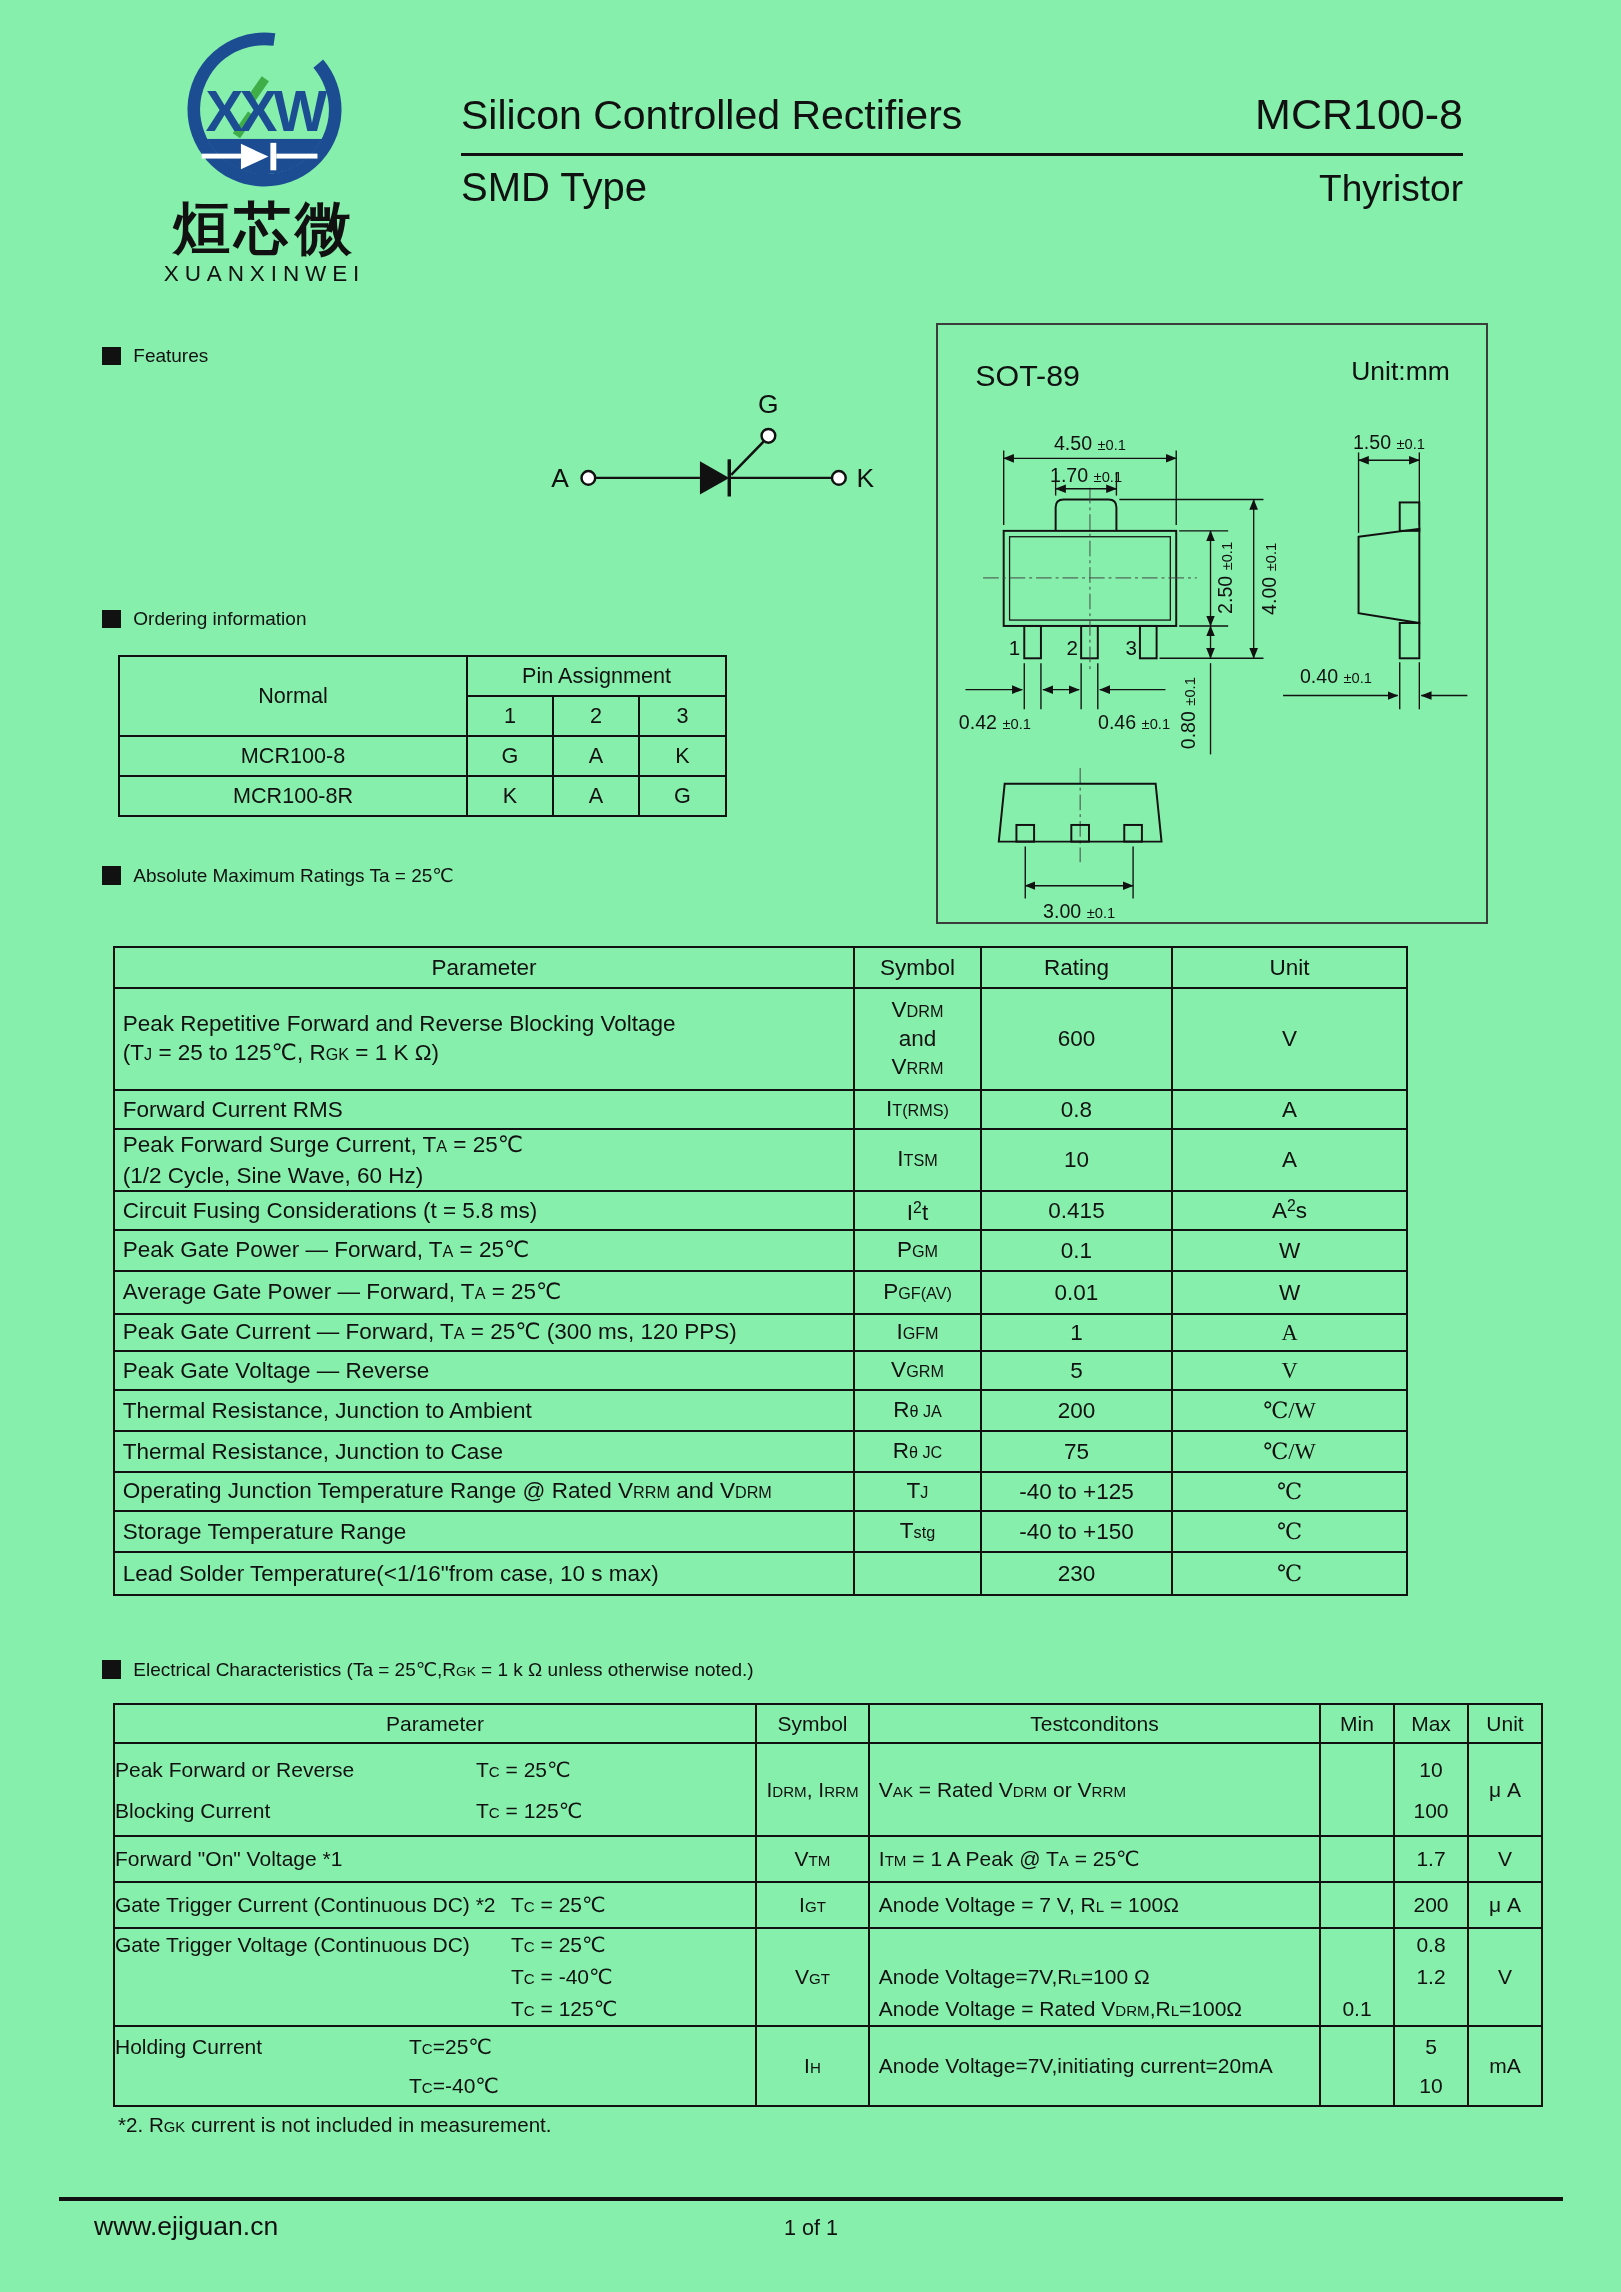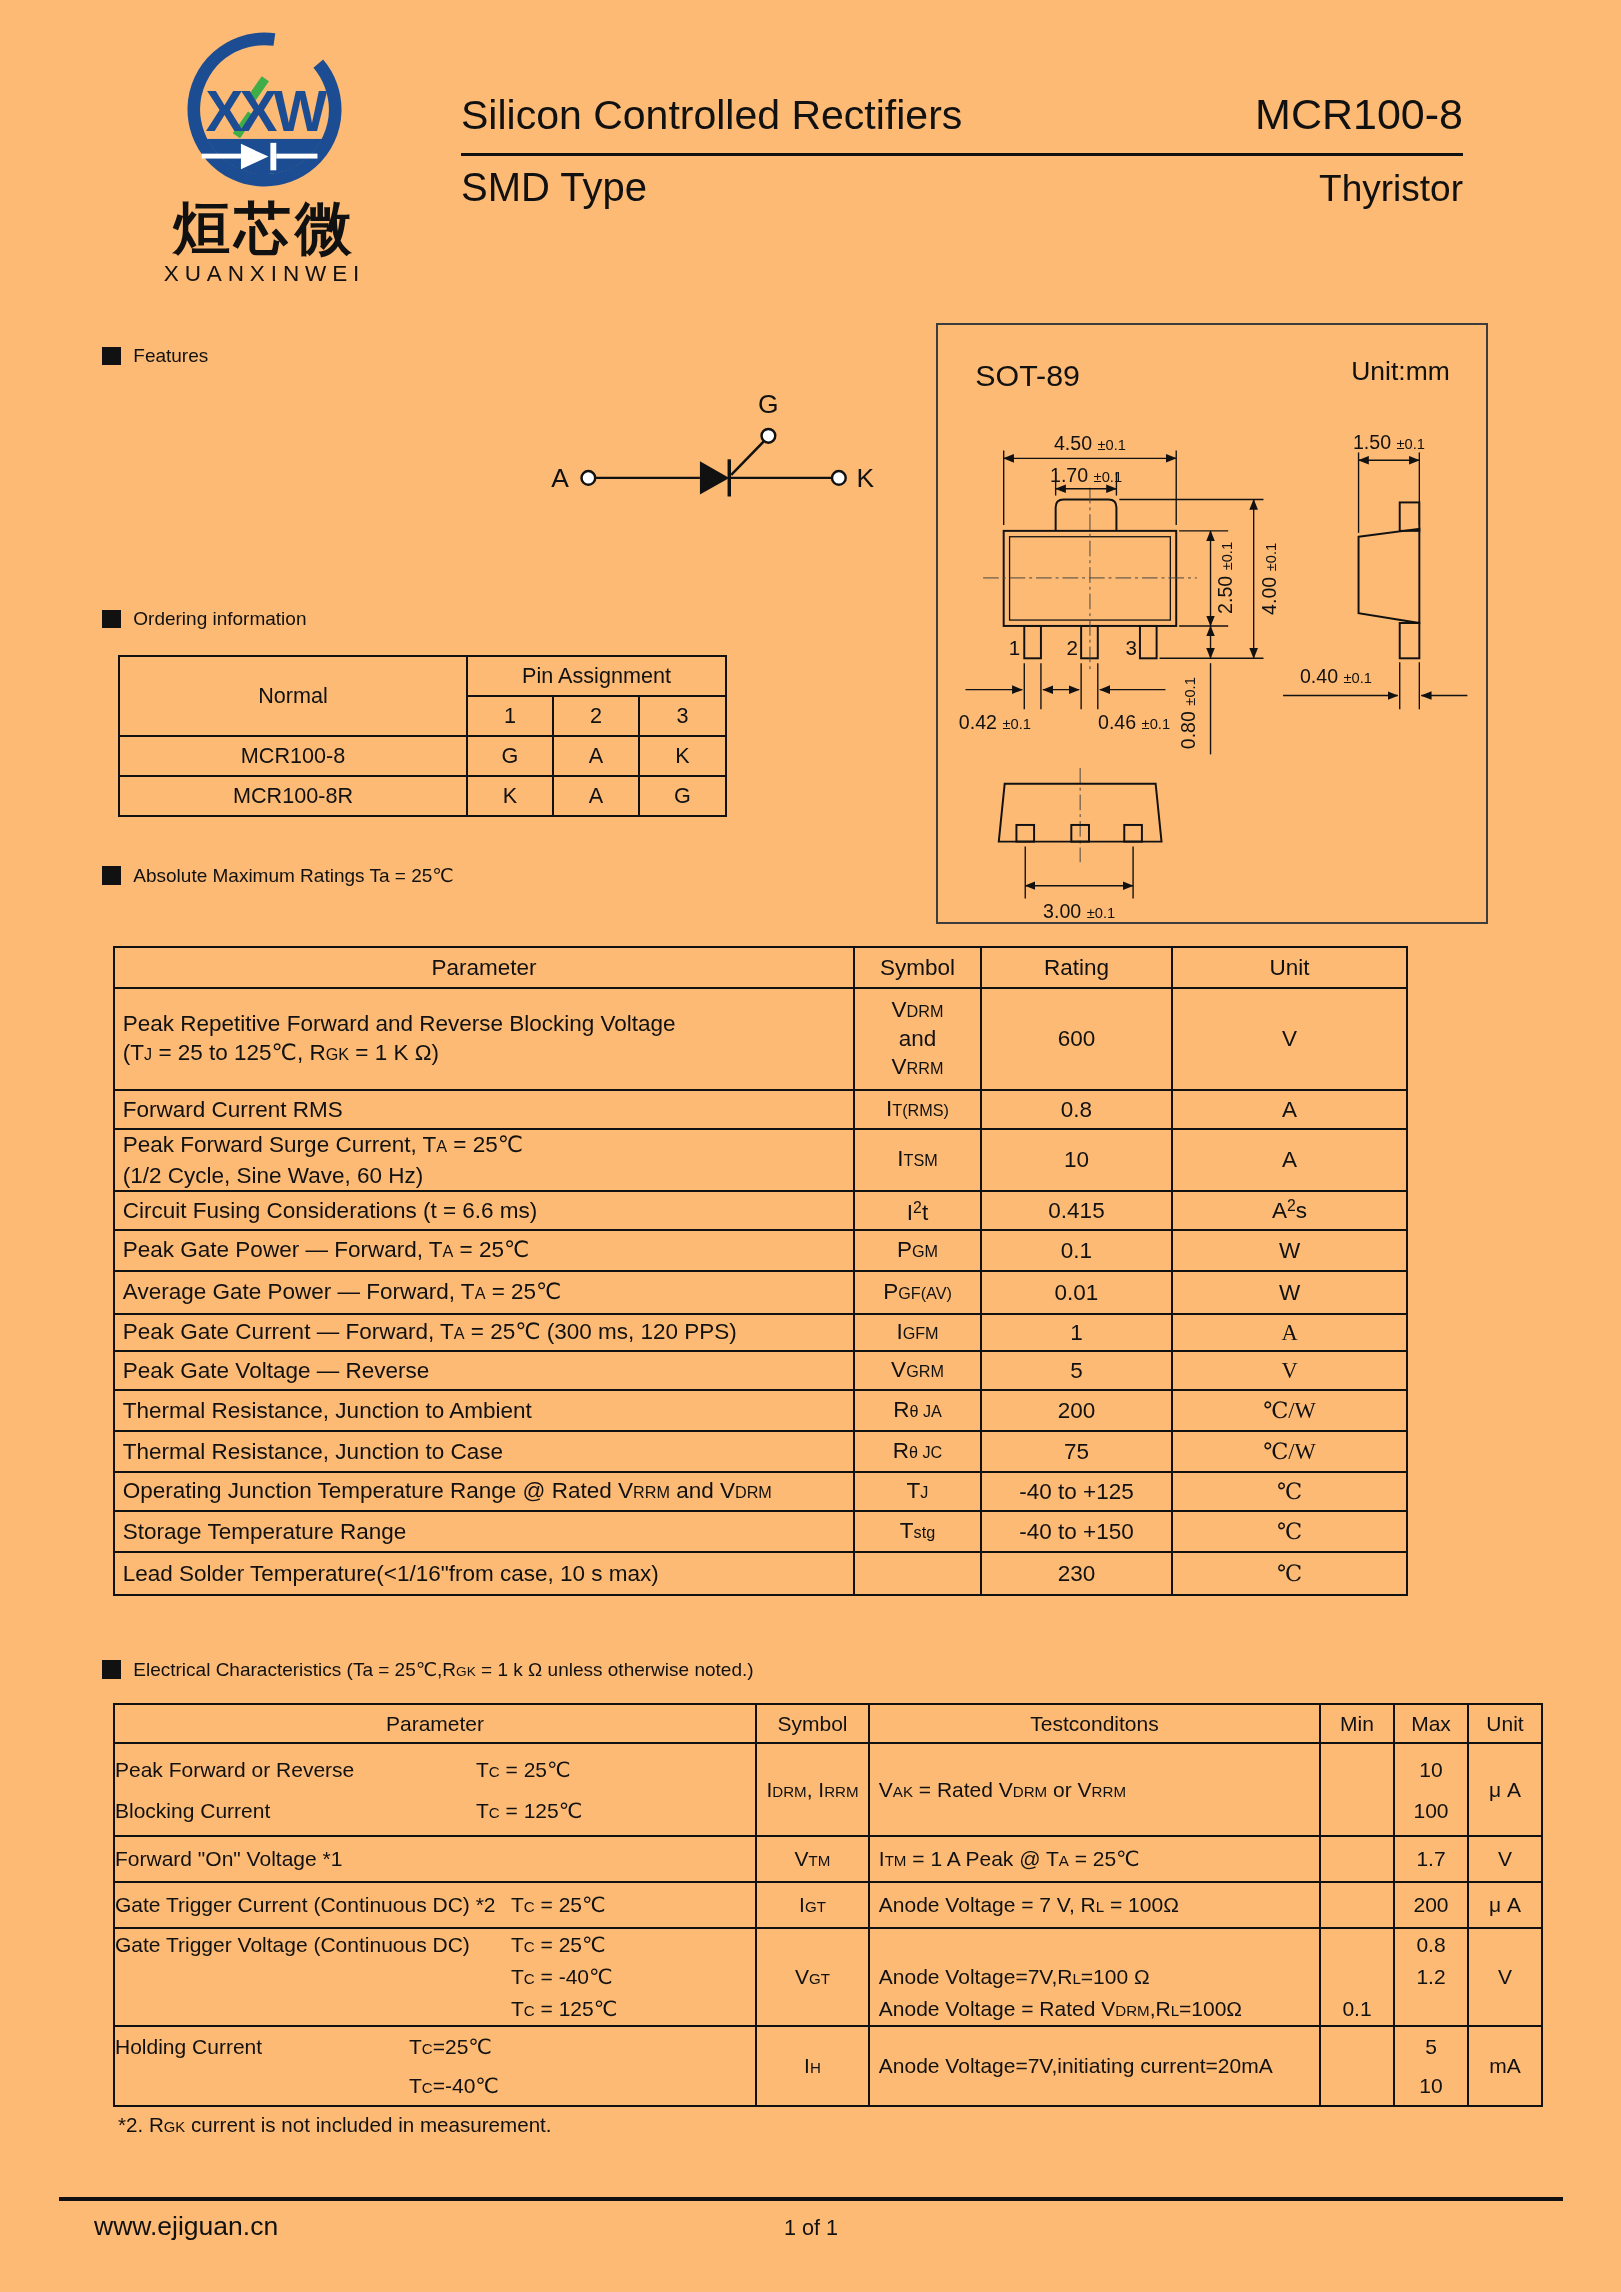--- a/index.html
+++ b/index.html
@@ -1,17 +1,17 @@
 <!DOCTYPE html>
 <html><head>
 <meta charset="utf-8">
 <style>
   html,body { margin:0; padding:0; background:#e8e8e8; }
   #page {
-    position:relative; width:1621px; height:2293px; background:#fdba74;
+    position:relative; width:1621px; height:2293px; background:#86efac;
     font-family:"Liberation Sans","DejaVu Sans",sans-serif; color:#111;
     margin:0 auto; overflow:hidden;
   }
   .sub { font-size:0.72em; }
   .sup { font-size:0.7em; vertical-align:6.9px; }
   text tspan.sub { font-size:75%; }
 
   
   .logo { position:absolute; left:135px; top:27.4px; width:259px; text-align:center; }
   .logo .cn { font-size:57px; font-weight:bold; letter-spacing:3.9px; line-height:61px; margin-top:2px; }
@@ -322,21 +322,21 @@
             <div>(1/2 Cycle, Sine Wave, 60 Hz)</div>
           </td>
           <td class="sym">
             <div>I<span class="sub">TSM</span></div>
           </td>
           <td class="rating">10</td>
           <td class="unit">A</td>
         </tr>
         <tr style="height: 39px;">
           <td class="param">
-            <div>Circuit Fusing Considerations   (t = 6.6 ms)</div>
+            <div>Circuit Fusing Considerations   (t = 5.8 ms)</div>
           </td>
           <td class="sym">
             <div>I<span class="sup">2</span>t</div>
           </td>
           <td class="rating">0.415</td>
           <td class="unit">A<span class="sup">2</span>s</td>
         </tr>
         <tr style="height: 41px;">
           <td class="param">
             <div>Peak Gate Power — Forward, T<span class="sub">A</span> = 25℃</div>

